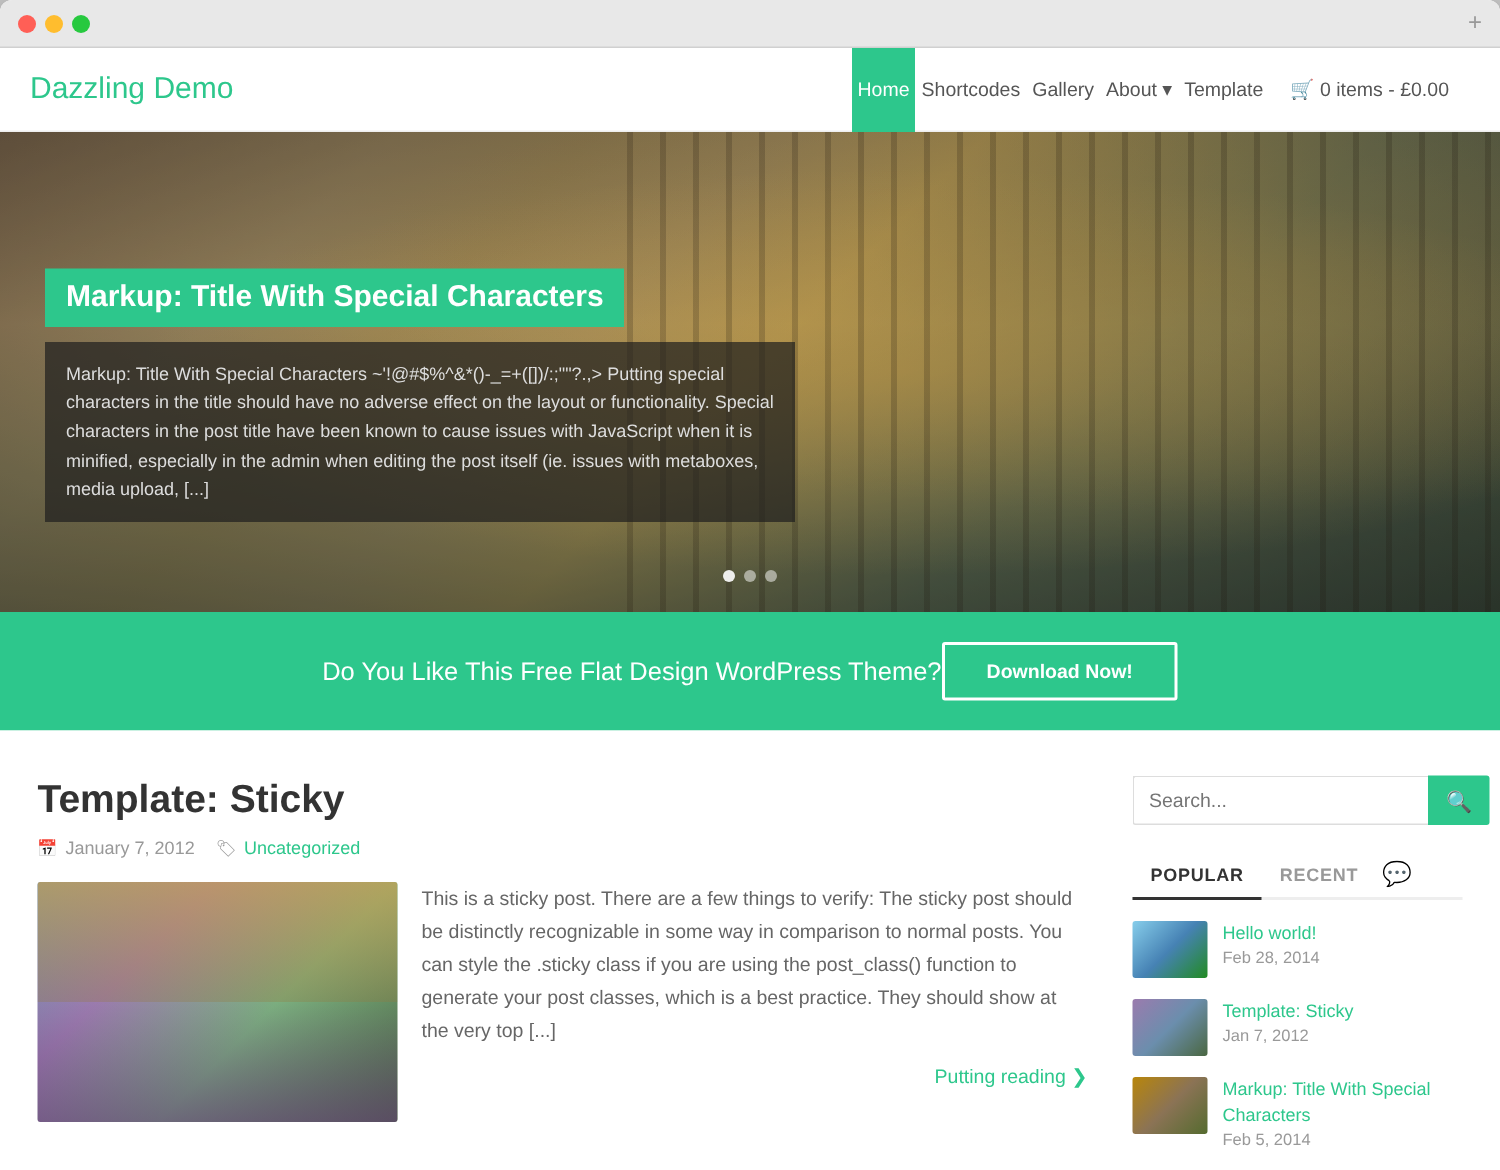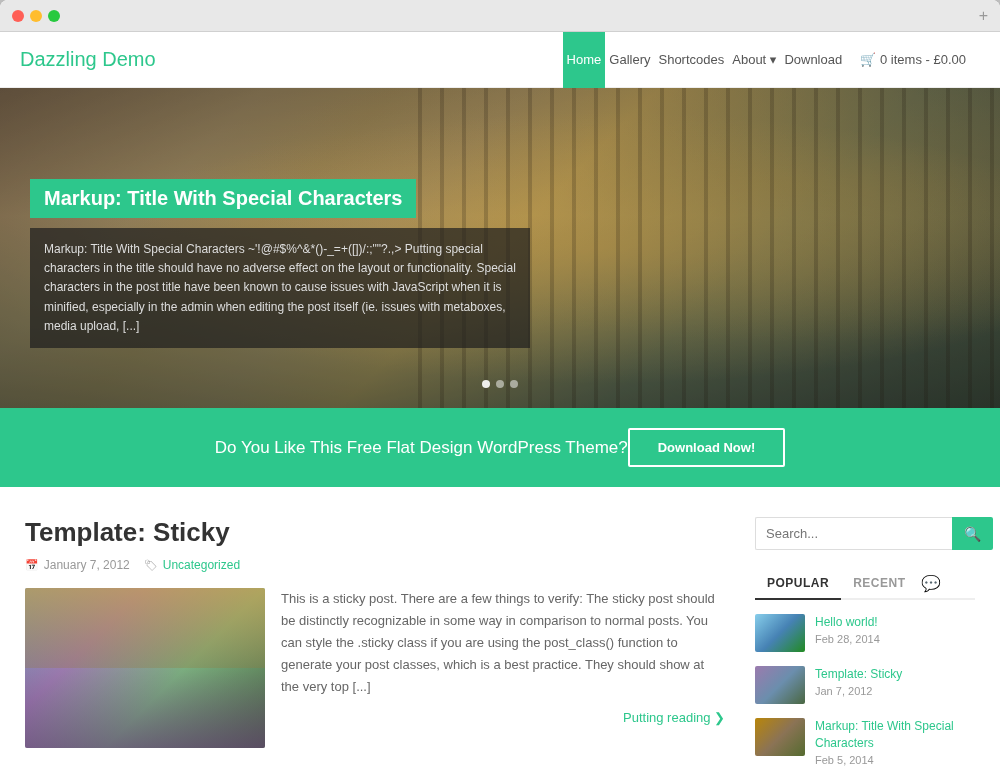--- a/index.html
+++ b/index.html
@@ -247,24 +247,24 @@
     </div>
     <div class="browser-plus">+</div>
   </div>
 
   <div class="site">
 
     <header class="site-header">
       <div class="site-logo">Dazzling Demo</div>
       <nav class="nav-items">
         <a class="nav-item active">Home</a>
+        <a class="nav-item">Shortcodes</a>
         <a class="nav-item">Gallery</a>
-        <a class="nav-item">Shortcodes</a>
         <a class="nav-item">About ▾</a>
-        <a class="nav-item">Download</a>
+        <a class="nav-item">Template</a>
         <div class="nav-item-cart">
           <span>🛒 0 items - £0.00</span>
         </div>
       </nav>
     </header>
 
     <div class="hero-slider">
       <div class="hero-bg"></div>
       <div class="hero-trees"></div>
       <div class="hero-overlay"></div>

